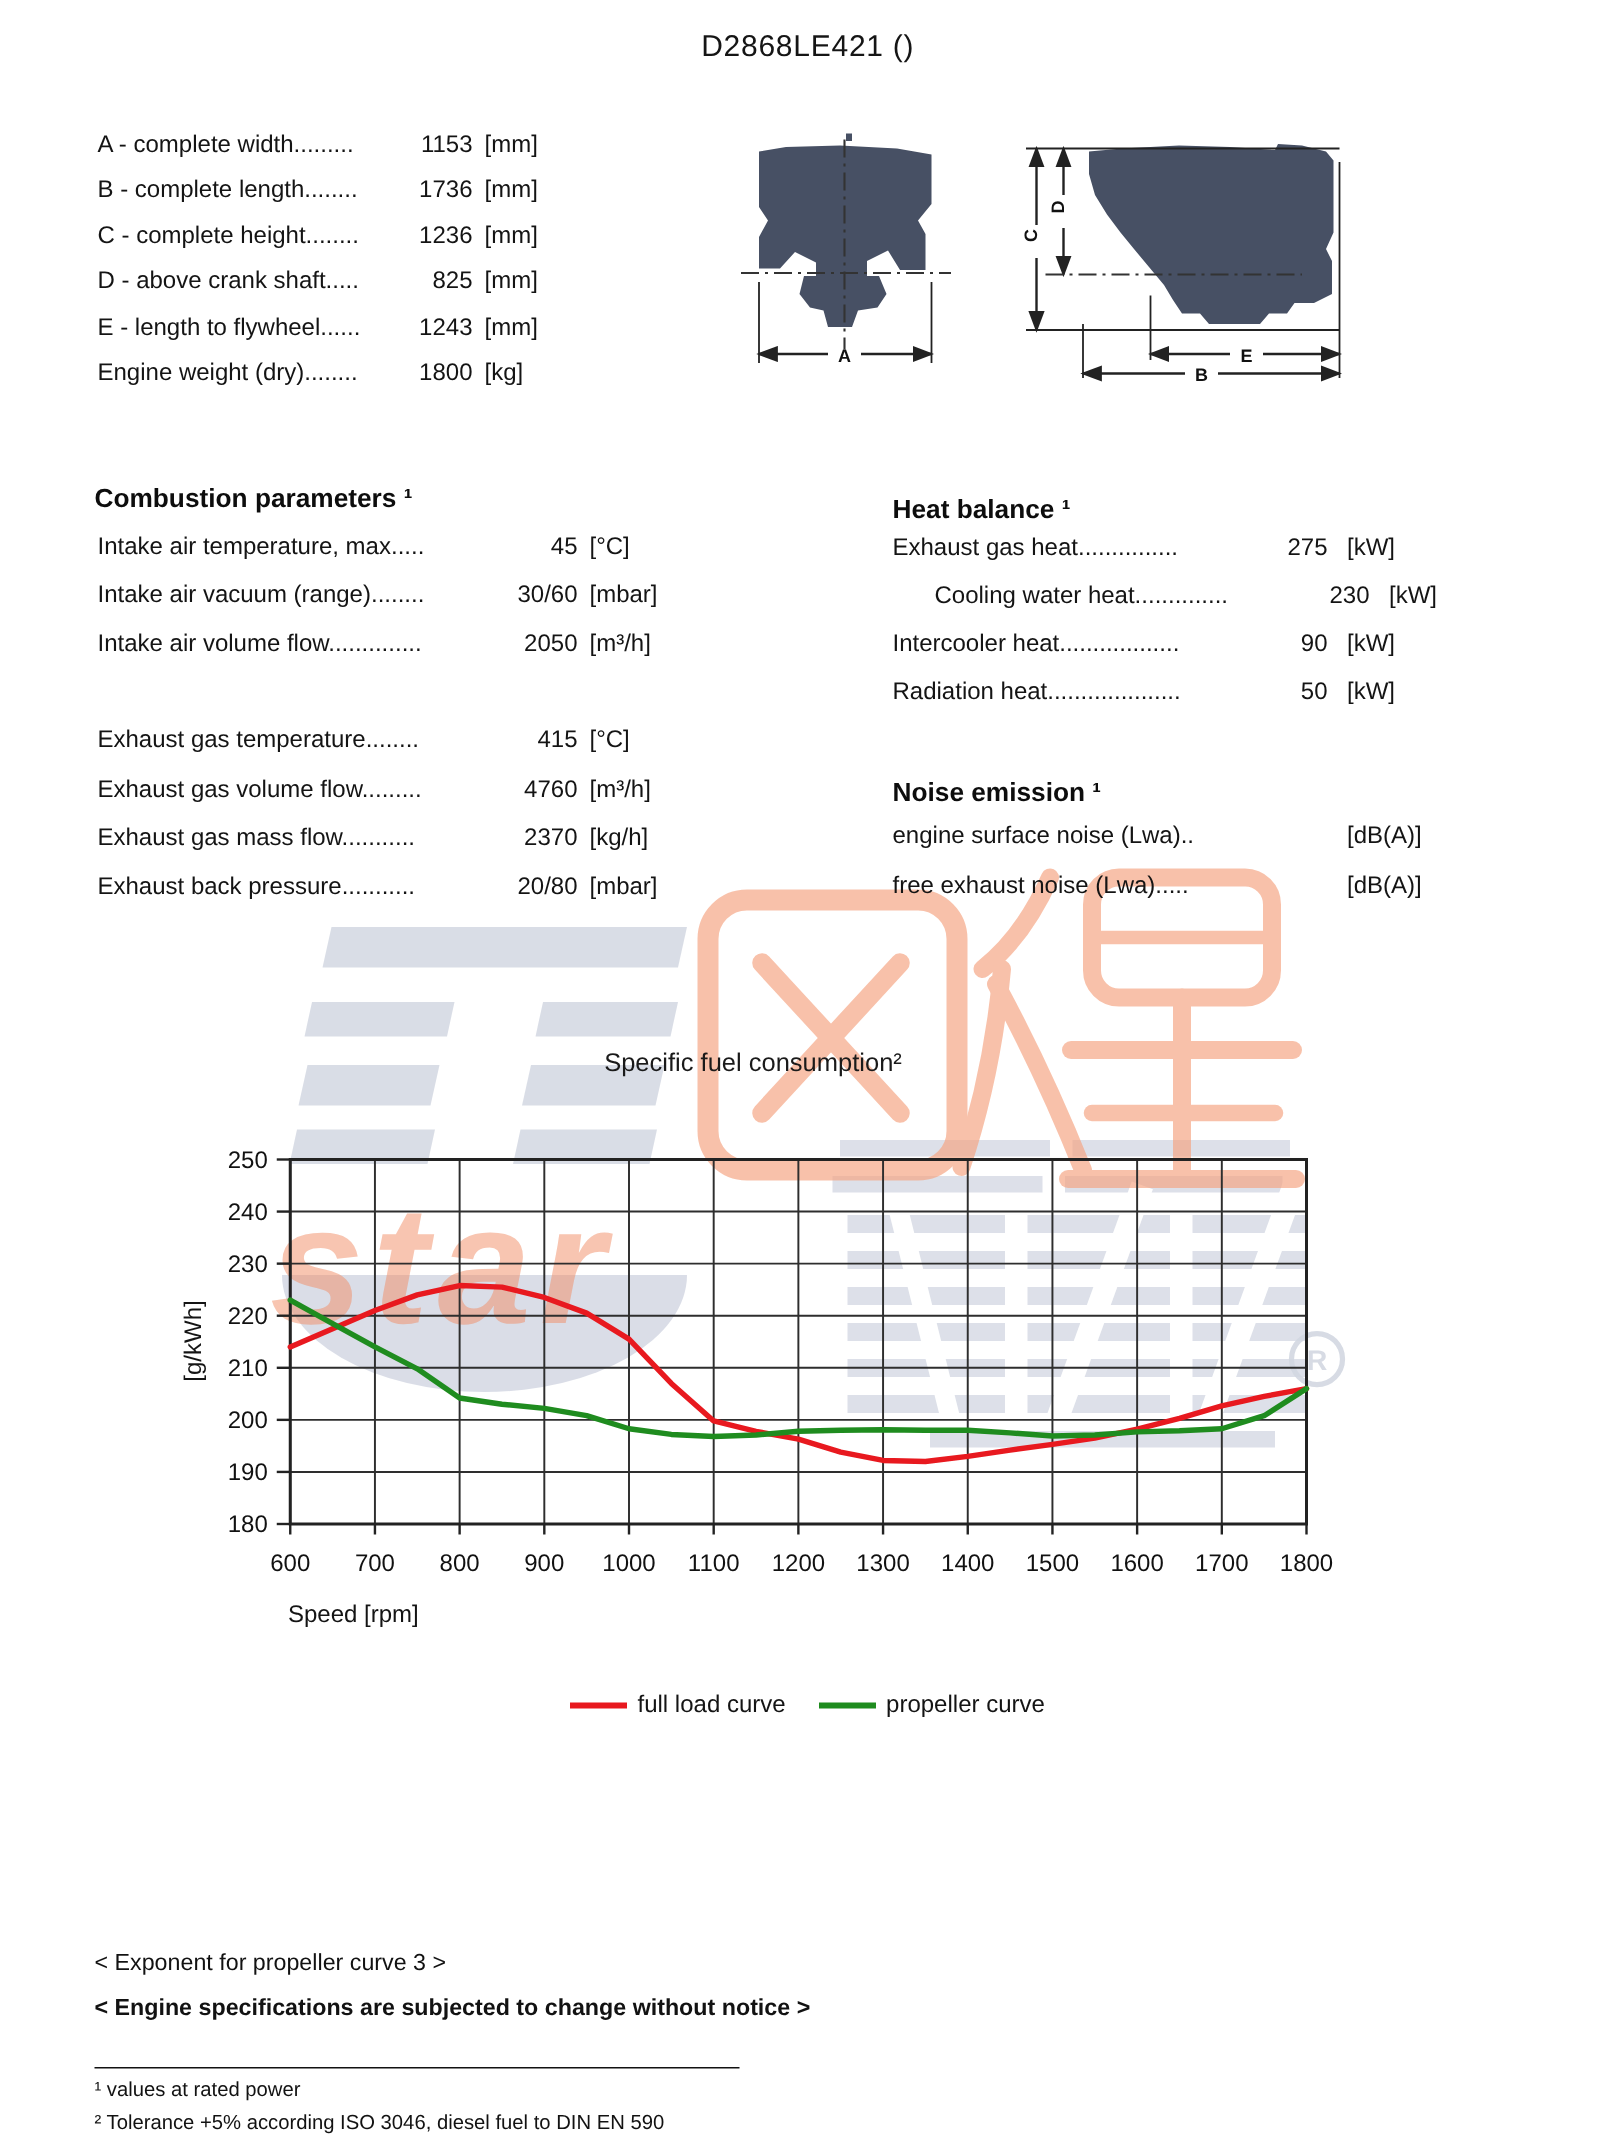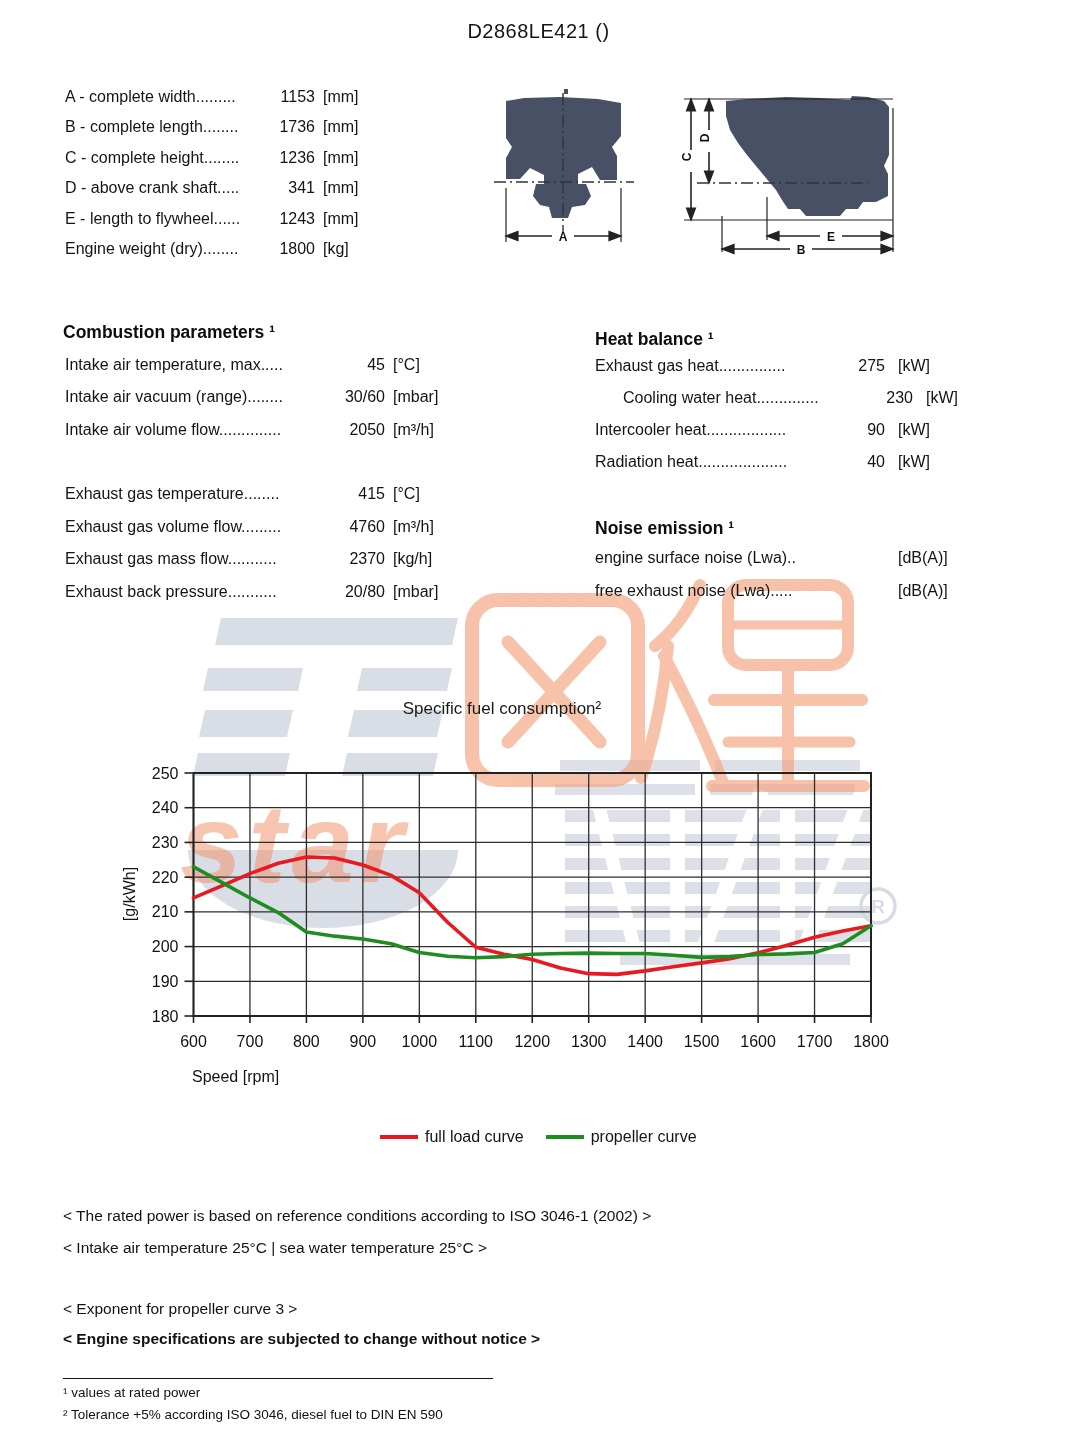--- a/index.html
+++ b/index.html
@@ -161,21 +161,21 @@
       <span class="val" style="left:170px;">1736</span>
       <span class="unit" style="left:258px;">[mm]</span>
       </div>
     <div class="spec-row" style="top:61px;width:340px;">
       <span class="lbl">C - complete height........</span>
       <span class="val" style="left:170px;">1236</span>
       <span class="unit" style="left:258px;">[mm]</span>
       </div>
     <div class="spec-row" style="top:91px;width:340px;">
       <span class="lbl">D - above crank shaft.....</span>
-      <span class="val" style="left:170px;">341</span>
+      <span class="val" style="left:170px;">825</span>
       <span class="unit" style="left:258px;">[mm]</span>
       </div>
     <div class="spec-row" style="top:122px;width:340px;">
       <span class="lbl">E - length to flywheel......</span>
       <span class="val" style="left:170px;">1243</span>
       <span class="unit" style="left:258px;">[mm]</span>
       </div>
     <div class="spec-row" style="top:152px;width:340px;">
       <span class="lbl">Engine weight (dry)........</span>
       <span class="val" style="left:170px;">1800</span>
@@ -234,21 +234,21 @@
       <span class="val" style="left:210px;">230</span>
       <span class="unit" style="left:303px;">[kW]</span>
       </div>
     <div class="spec-row" style="top:64px;width:400px;">
       <span class="lbl">Intercooler heat..................</span>
       <span class="val" style="left:210px;">90</span>
       <span class="unit" style="left:303px;">[kW]</span>
       </div>
     <div class="spec-row" style="top:96px;width:400px;">
       <span class="lbl">Radiation heat....................</span>
-      <span class="val" style="left:210px;">40</span>
+      <span class="val" style="left:210px;">50</span>
       <span class="unit" style="left:303px;">[kW]</span>
       </div>
   </div>
 
   <div class="sec-head" style="left:595px;top:518px;">Noise emission ¹</div>
   <div class="abs" style="left:595px;top:549px;width:400px;">
     <div class="spec-row" style="top:0;width:400px;">
       <span class="lbl">engine surface noise (Lwa)..</span>
       <span class="val" style="left:210px;"></span>
       <span class="unit" style="left:303px;">[dB(A)]</span>
@@ -267,22 +267,20 @@
       <span class="leg-item">
         <span class="leg-swatch" style="background: rgb(232, 25, 31);"></span>
         <span>full load curve</span>
       </span>
       <span class="leg-item">
         <span class="leg-swatch" style="background: rgb(31, 140, 31);"></span>
         <span>propeller curve</span>
       </span>
     </div>
 
-  <div class="note-line" style="top:1207px;">&lt; The rated power is based on reference conditions according to ISO 3046-1 (2002) &gt;</div>
-  <div class="note-line" style="top:1239px;">&lt; Intake air temperature 25°C | sea water temperature 25°C &gt;</div>
   <div class="note-line" style="top:1300px;">&lt; Exponent for propeller curve 3 &gt;</div>
   <div class="note-line note-bold" style="top:1330px;">&lt; Engine specifications are subjected to change without notice &gt;</div>
 
   <div id="footnote-divider" class="abs"></div>
   <div class="footnote" style="top:1385px;">¹ values at rated power</div>
   <div class="footnote" style="top:1407px;">² Tolerance +5% according ISO 3046, diesel fuel to DIN EN 590</div>
 </div>
 
 <svg id="chart-svg" width="1077" height="1432" viewBox="0 0 1077 1432">
     <line x1="193.5" y1="1016" x2="871" y2="1016" stroke="#2e2e2e" stroke-width="1.3"></line>

